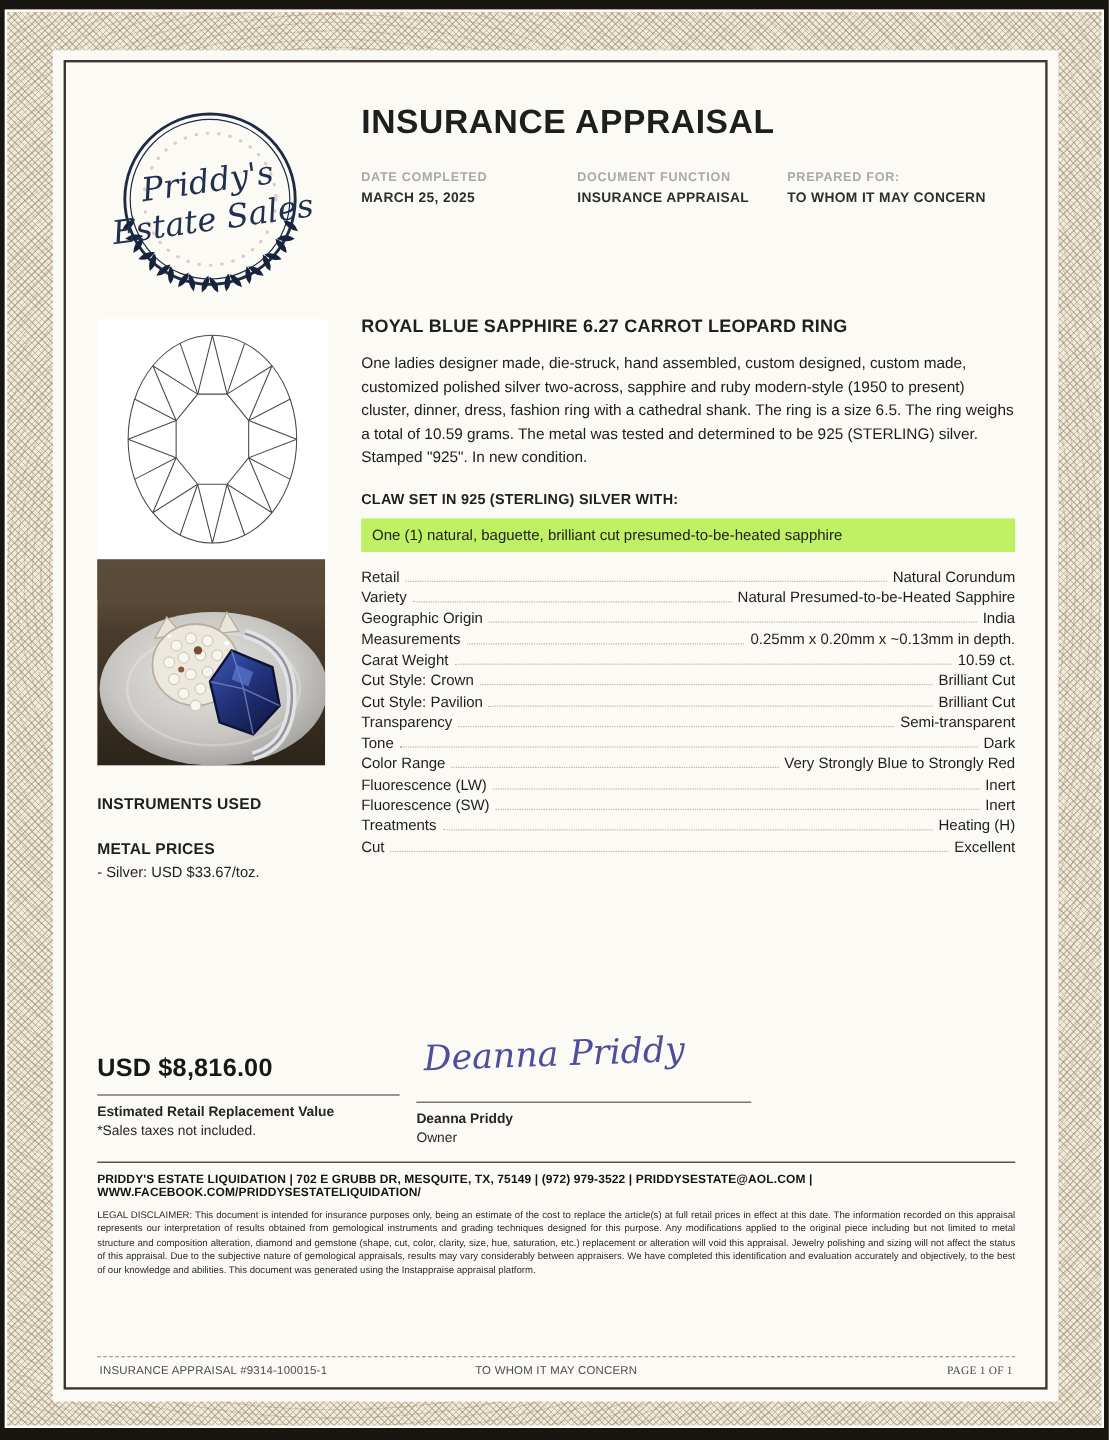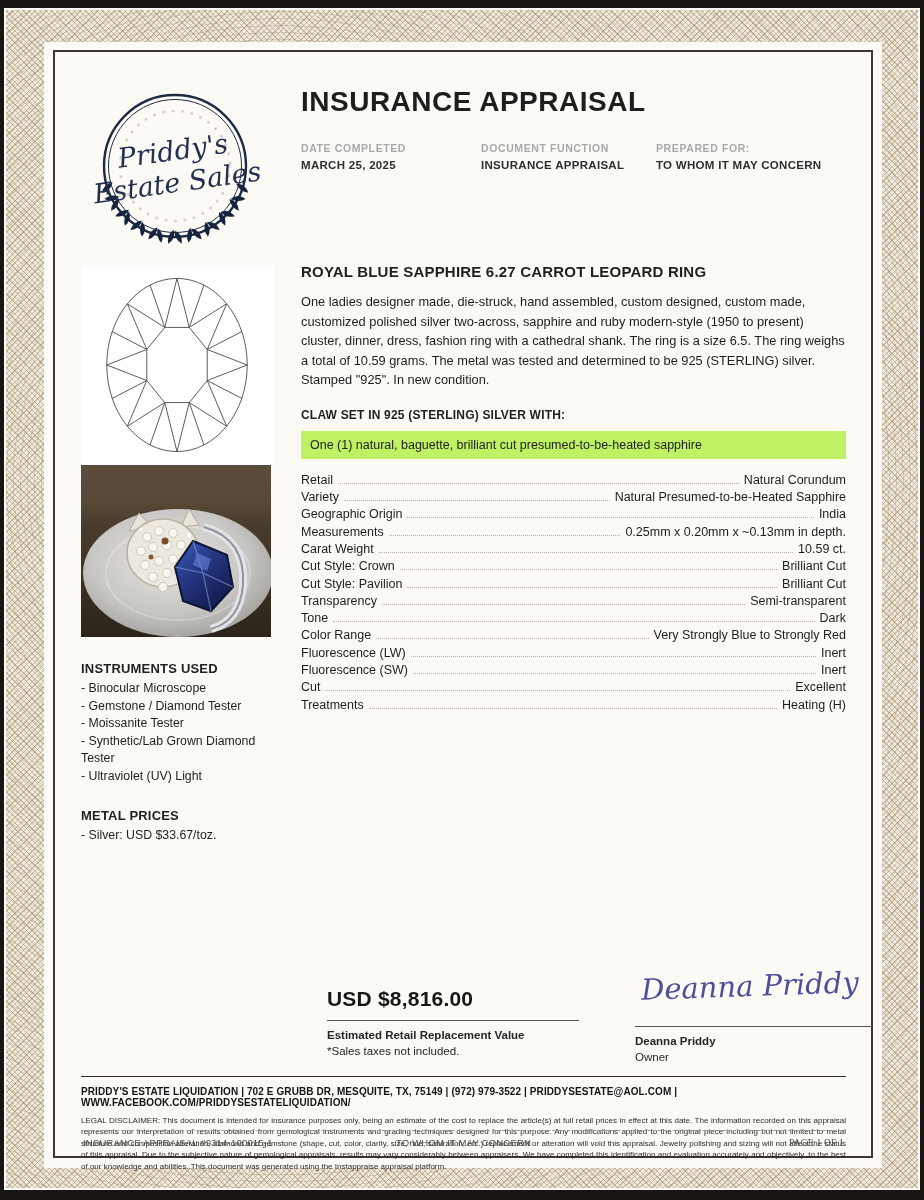--- a/index.html
+++ b/index.html
@@ -51,21 +51,21 @@
   .item-title { font-size:15px; font-weight:800; color:#1f1f1f; letter-spacing:.2px; }
   .item-desc { font-size:12.8px; line-height:19.5px; color:#1d1d1d; margin-top:12px; }
   .setting-heading { font-size:12px; font-weight:800; color:#1f1f1f; margin-top:18px; letter-spacing:.2px; }
   .stone-summary { background:#bef264; font-size:12.5px; color:#222; padding:7px 9px; margin-top:9px; }
   .prop-list { margin-top:11px; }
   .prop-row { display:flex; align-items:flex-end; height:17.3px; font-size:12.5px; color:#1e1e1e; }
   .prop-label { white-space:nowrap; }
   .prop-dots { flex:1; border-bottom:1.6px dotted #b8b4ab; margin:0 5px 3px 5px; min-width:12px; }
   .prop-value { white-space:nowrap; }
   
-  .valuation-row { margin-left:246px; margin-top:142px; display:flex; width:545px;gap:42px; }
+  .valuation-row { margin-top:142px; display:flex; width:545px; }
   .price-block { width:258px; }
   .price-amount { font-size:21px; font-weight:800; color:#171717; letter-spacing:.2px; }
   .price-rule { border-bottom:1.6px solid #555; margin-top:9px; width:252px; }
   .price-caption { font-size:11.5px; font-weight:700; color:#262626; margin-top:8px; }
   .price-note { font-size:11.5px; color:#262626; margin-top:4px; }
   .sig-block { flex:1; position:relative; padding-left:8px; }
   .sig-script { font-family:"DejaVu Serif", serif; font-style:italic; font-size:29px; color:#4e4e9c; position:absolute; top:-18px; left:14px; transform:rotate(-2deg); }
   .sig-rule { border-bottom:1.6px solid #555; margin-top:39px; }
   .sig-name { font-size:11.5px; font-weight:700; color:#262626; margin-top:8px; }
   .sig-title { font-size:11.5px; color:#262626; margin-top:4px; }
@@ -261,28 +261,20 @@
               <path d="M112,76 L122,108 L152,122 M94,102 L122,108 L130,146" stroke="#8fa4e0" stroke-width="1.2" fill="none" opacity="0.6"></path>
               <polygon points="116,88 130,94 126,106 112,100" fill="#5d7ad0" opacity="0.7"></polygon>
             </g>
             <circle cx="108" cy="70" r="2" fill="#ffffff" opacity="0.9"></circle>
             <circle cx="60" cy="64" r="1.6" fill="#ffffff" opacity="0.8"></circle>
           </svg>
         </div>
 
         <div class="instruments-block">
           <div class="side-heading">INSTRUMENTS USED</div>
-          <ul class="side-list">
-
-          <li>- Binocular Microscope</li>
-              <li>- Gemstone / Diamond Tester</li>
-              <li>- Moissanite Tester</li>
-              <li>- Synthetic/Lab Grown Diamond Tester</li>
-              <li>- Ultraviolet (UV) Light</li>
-            </ul>
         </div>
 
         <div class="metal-block">
           <div class="side-heading">METAL PRICES</div>
           <ul class="side-list">
 
           <li>- Silver: USD $33.67/toz.</li>
             </ul>
         </div>
       </div>
@@ -361,29 +353,29 @@
             </div>
 
             <div class="prop-row">
               <span class="prop-label">Fluorescence (SW)</span>
               <span class="prop-dots"></span>
               <span class="prop-value">Inert</span>
             </div>
 
 
             <div class="prop-row">
+              <span class="prop-label">Treatments</span>
+              <span class="prop-dots"></span>
+              <span class="prop-value">Heating (H)</span>
+            </div>
+
+            <div class="prop-row">
               <span class="prop-label">Cut</span>
               <span class="prop-dots"></span>
               <span class="prop-value">Excellent</span>
-            </div>
-
-            <div class="prop-row">
-              <span class="prop-label">Treatments</span>
-              <span class="prop-dots"></span>
-              <span class="prop-value">Heating (H)</span>
             </div>
           </div>
       </div>
     </div>
 
     <div class="valuation-row">
       <div class="price-block">
         <div class="price-amount">USD $8,816.00</div>
         <div class="price-rule"></div>
         <div class="price-caption">Estimated Retail Replacement Value</div>

